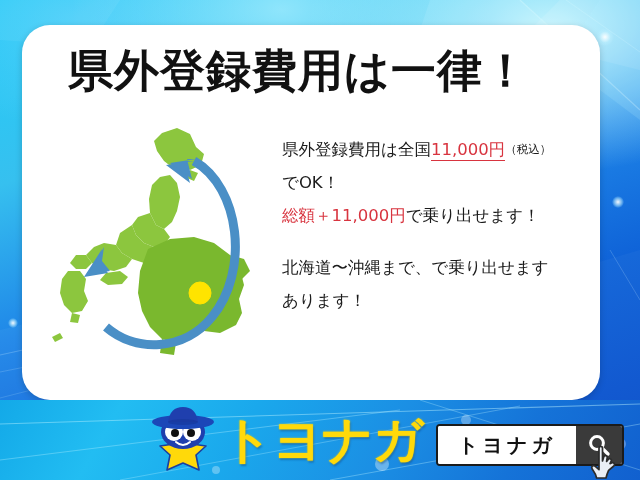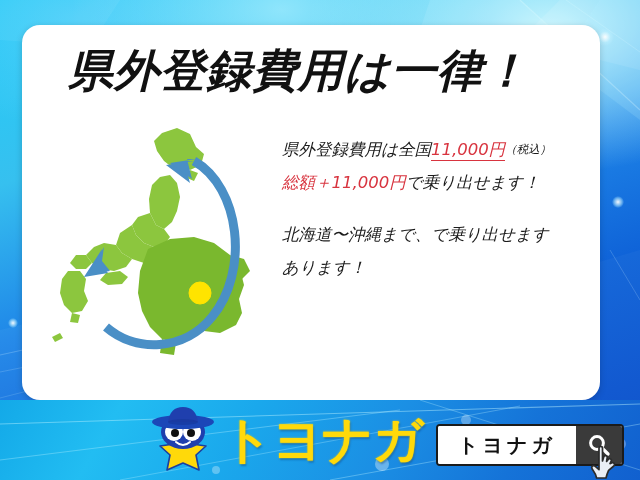--- a/index.html
+++ b/index.html
@@ -19,22 +19,22 @@
     background:
       radial-gradient(ellipse 340px 200px at 86% 6%, rgba(210,250,255,.92) 0%, rgba(190,245,255,.45) 40%, rgba(255,255,255,0) 72%),
       radial-gradient(ellipse 300px 170px at 44% 2%, rgba(175,240,255,.75) 0%, rgba(255,255,255,0) 70%),
       radial-gradient(ellipse 260px 150px at 12% 4%, rgba(120,215,255,.5) 0%, rgba(255,255,255,0) 72%);
   }
   .facets{position:absolute;inset:0;opacity:.55;}
   .dotlight{position:absolute;border-radius:50%;background:radial-gradient(circle,rgba(255,255,255,.95) 0%,rgba(190,240,255,.5) 45%,rgba(255,255,255,0) 72%);}
 
   
   .card{position:absolute;left:22px;top:25px;width:578px;height:375px;
-    background:#fff;border-radius:18px;
-    box-shadow:0 2px 7px rgba(0,0,0,.18);overflow:hidden;font-style:italic;}
+    background:#fff;border-radius:28px;
+    box-shadow:0 2px 7px rgba(0,0,0,.18);overflow:hidden;}
 
   .headline{position:absolute;left:46px;top:22px;width:500px;
     font-size:45px;line-height:1.06;font-weight:700;color:#111;
     letter-spacing:1px;white-space:nowrap;
     font-family:"DejaVu Sans","Liberation Sans",sans-serif;}
 
   
   .copy{position:absolute;left:260px;top:108px;width:330px;
     font-size:16.5px;line-height:33px;color:#1b1b1b;
     font-family:"DejaVu Sans","Liberation Sans",sans-serif;}
@@ -91,20 +91,21 @@
   <div class="dotlight" style="left:596px;top:28px;width:18px;height:18px;"></div>
   <div class="dotlight" style="left:612px;top:196px;width:12px;height:12px;"></div>
   <div class="dotlight" style="left:8px;top:318px;width:10px;height:10px;"></div>
 
   <div class="card">
 
     <div class="headline">県外登録費用は一律！</div>
 
     <div class="copy">
       <p><span>県外登録費用は全国</span><span class="red-u">11,000円</span><span class="tax">（税込）</span></p>
+      <p>でOK！</p>
       <p><span class="red">総額＋11,000円</span><span>で乗り出せます！</span></p>
       <div class="gap"></div>
       <p>北海道〜沖縄まで、で乗り出せます</p>
       <p>あります！</p>
     </div>
 
     <div class="map">
       <svg viewBox="0 0 226 290">
         <g fill="#8cc63e">
 

